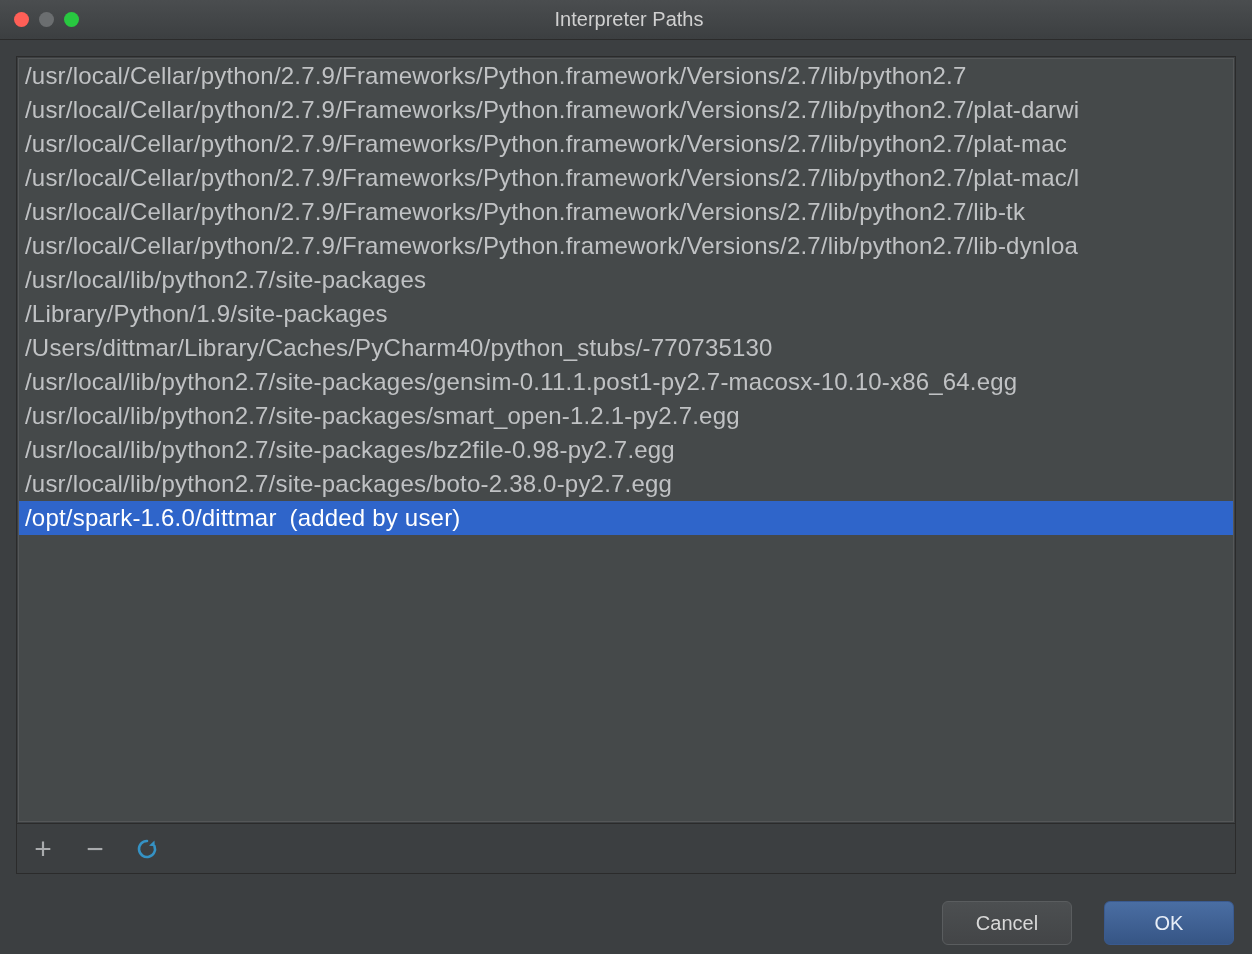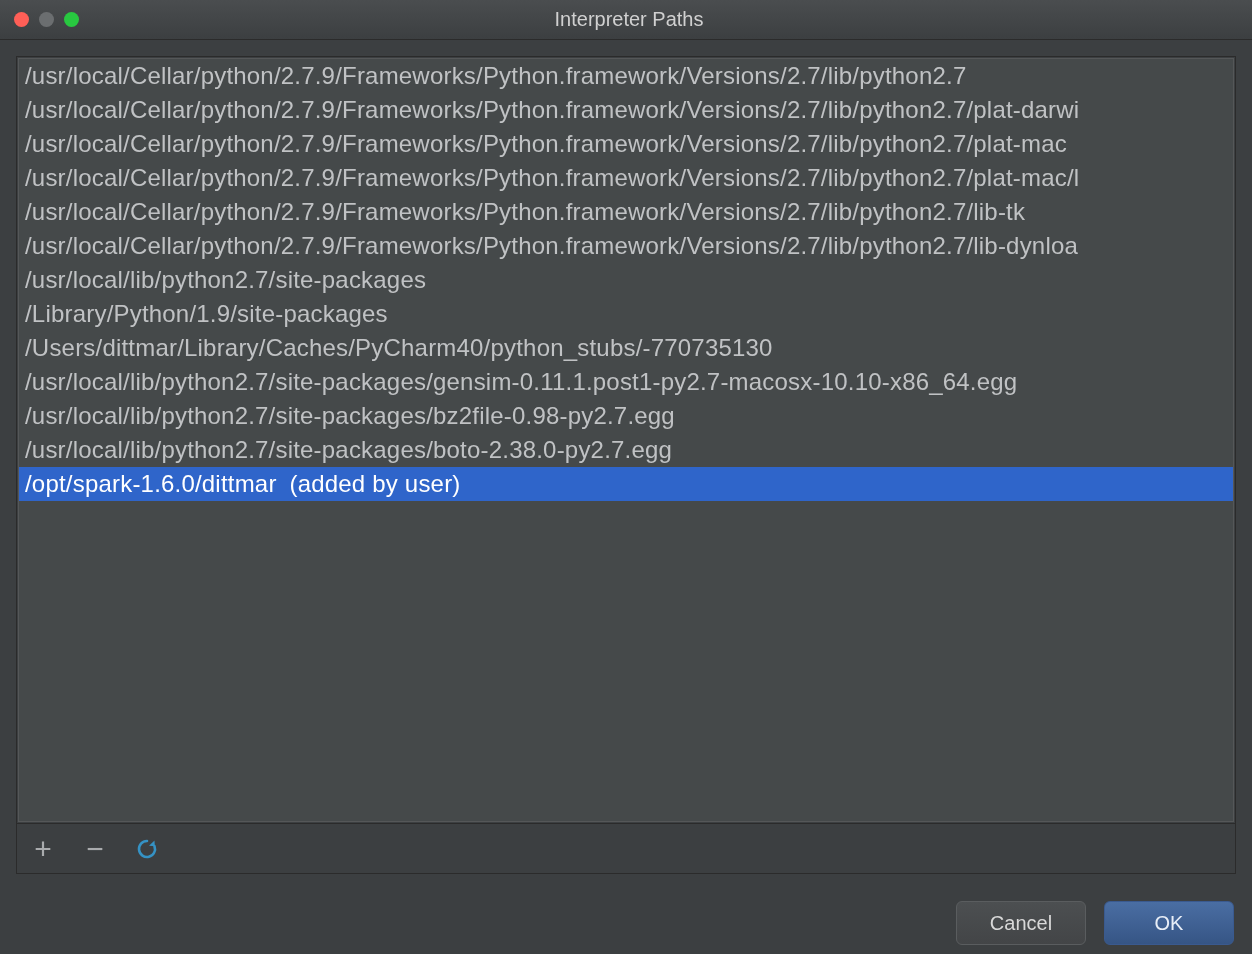--- a/index.html
+++ b/index.html
@@ -93,21 +93,21 @@
   .tool-plus, .tool-minus {
     font-size: 30px;
     color: #a9abad;
     line-height: 1;
   }
   .footer {
     height: 62px;
     display: flex;
     justify-content: flex-end;
     align-items: center;
-    gap: 18px;
+    gap: 32px;
     padding: 0 18px 0 0;
     flex: 0 0 auto;
   }
   .btn {
     min-width: 130px;
     height: 44px;
     border-radius: 6px;
     font-size: 20px;
     color: #d8d8d8;
     display: flex;
@@ -141,20 +141,21 @@
         <div class="row"><span>/usr/local/Cellar/python/2.7.9/Frameworks/Python.framework/Versions/2.7/lib/python2.7</span></div>
         <div class="row"><span>/usr/local/Cellar/python/2.7.9/Frameworks/Python.framework/Versions/2.7/lib/python2.7/plat-darwi</span></div>
         <div class="row"><span>/usr/local/Cellar/python/2.7.9/Frameworks/Python.framework/Versions/2.7/lib/python2.7/plat-mac</span></div>
         <div class="row"><span>/usr/local/Cellar/python/2.7.9/Frameworks/Python.framework/Versions/2.7/lib/python2.7/plat-mac/l</span></div>
         <div class="row"><span>/usr/local/Cellar/python/2.7.9/Frameworks/Python.framework/Versions/2.7/lib/python2.7/lib-tk</span></div>
         <div class="row"><span>/usr/local/Cellar/python/2.7.9/Frameworks/Python.framework/Versions/2.7/lib/python2.7/lib-dynloa</span></div>
         <div class="row"><span>/usr/local/lib/python2.7/site-packages</span></div>
         <div class="row"><span>/Library/Python/1.9/site-packages</span></div>
         <div class="row"><span>/Users/dittmar/Library/Caches/PyCharm40/python_stubs/-770735130</span></div>
         <div class="row"><span>/usr/local/lib/python2.7/site-packages/gensim-0.11.1.post1-py2.7-macosx-10.10-x86_64.egg</span></div>
+        <div class="row"><span>/usr/local/lib/python2.7/site-packages/smart_open-1.2.1-py2.7.egg</span></div>
         <div class="row"><span>/usr/local/lib/python2.7/site-packages/bz2file-0.98-py2.7.egg</span></div>
         <div class="row"><span>/usr/local/lib/python2.7/site-packages/boto-2.38.0-py2.7.egg</span></div>
         <div class="row selected"><span>/opt/spark-1.6.0/dittmar</span><span class="suffix"> (added by user)</span></div>
       </div>
     <div class="toolbar">
       <div class="tool-btn" title="Add">
         <span class="tool-plus">+</span>
       </div>
       <div class="tool-btn" title="Remove">
         <span class="tool-minus">−</span>

